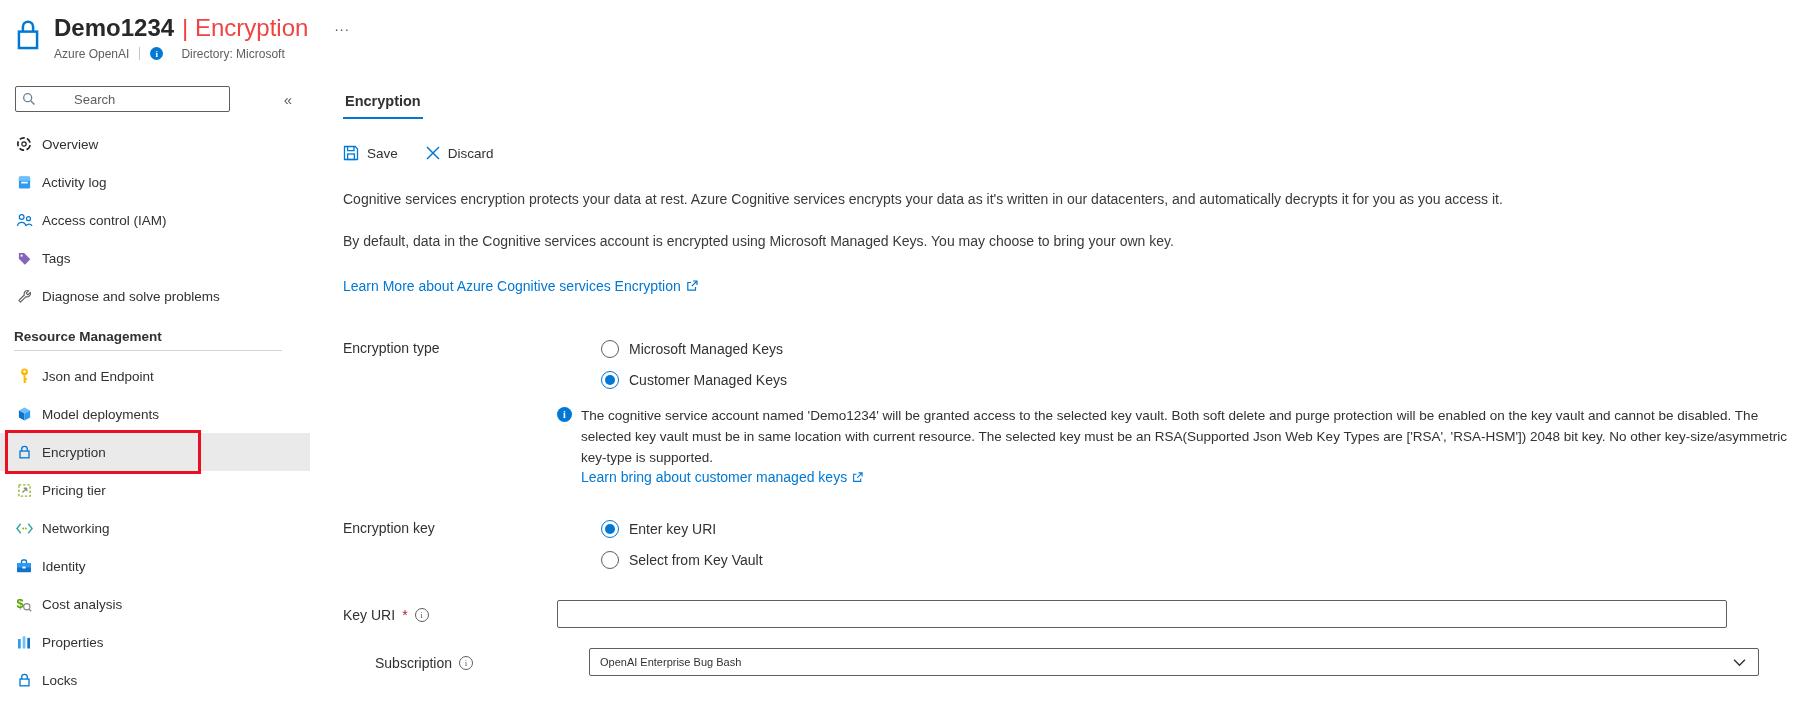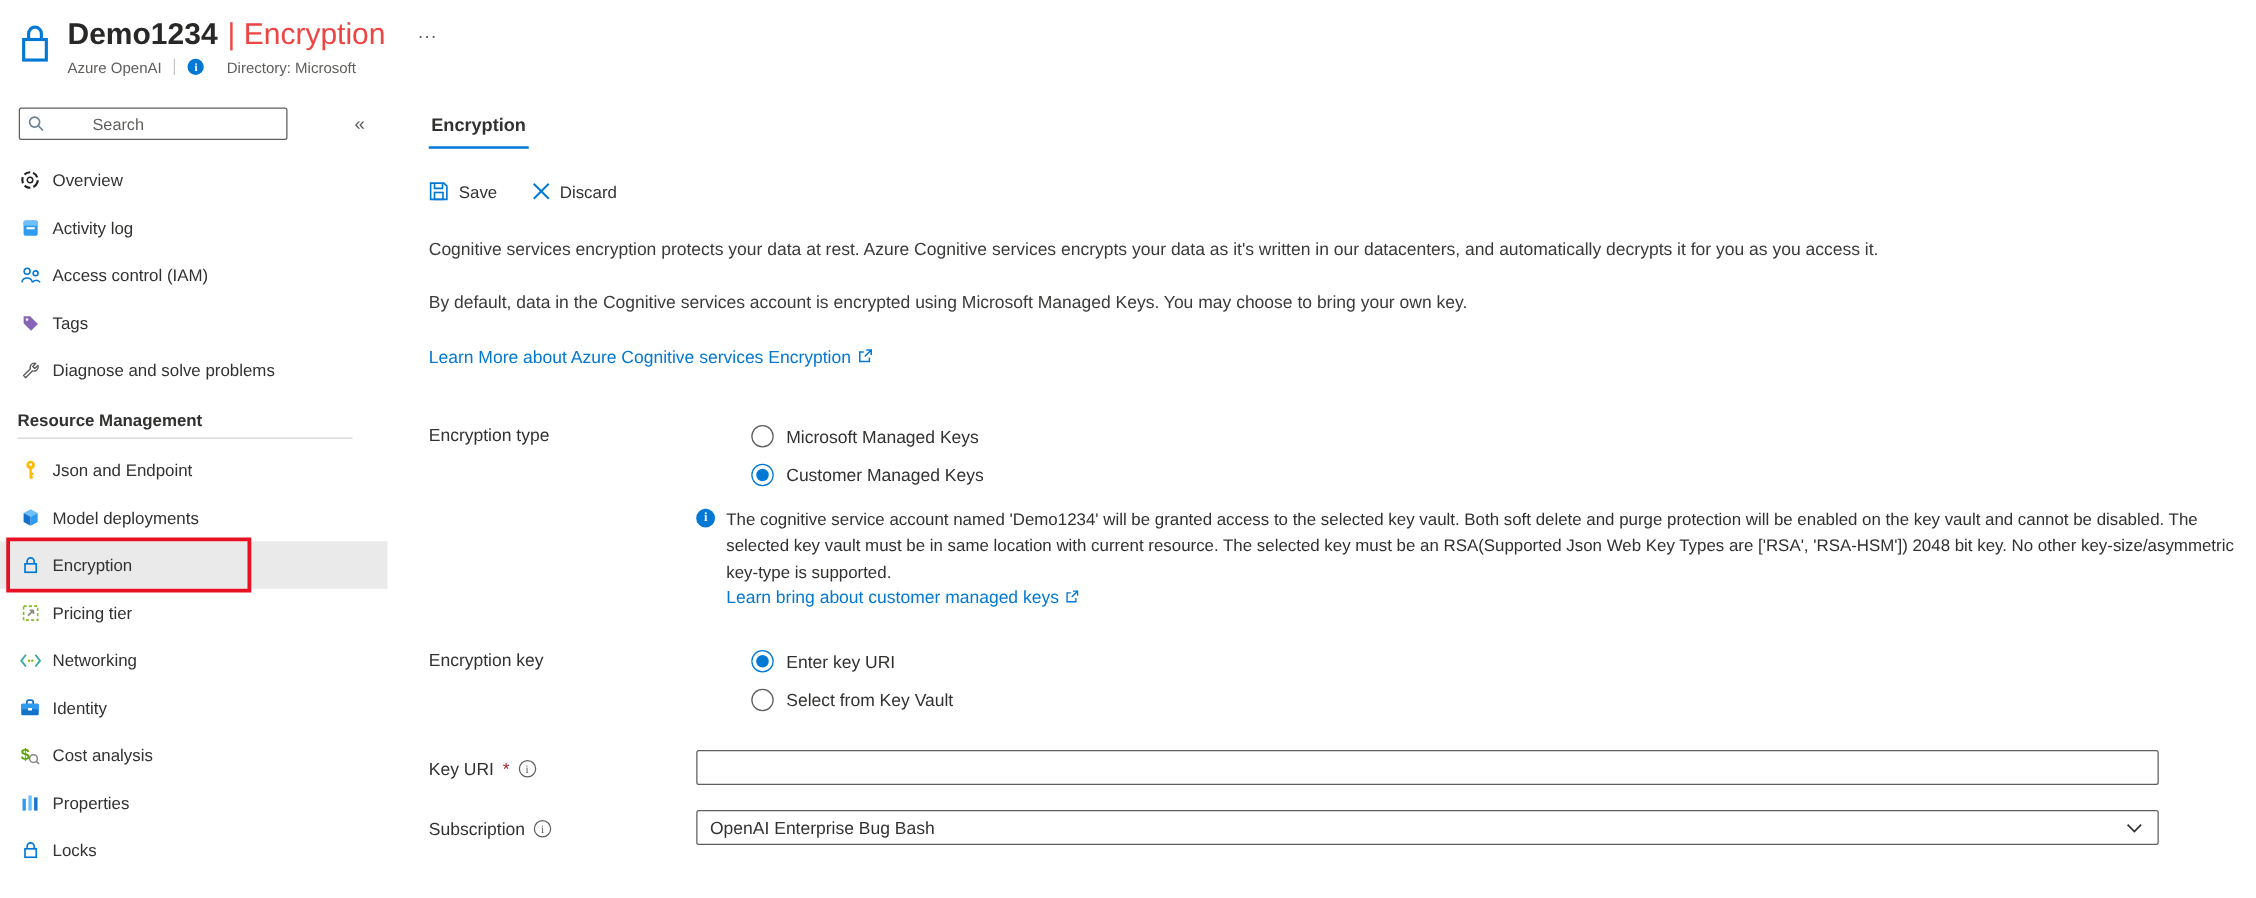--- a/index.html
+++ b/index.html
@@ -67,26 +67,26 @@
   .radio { width:18px; height:18px; border:1px solid #605e5c; border-radius:50%; background:#fff; flex:0 0 auto; position:relative; }
   .radio.sel { border:1.5px solid #0078d4; }
   .radio.sel::after { content:""; position:absolute; inset:3px; border-radius:50%; background:#0078d4; }
   .radio-label { font-size:14px; color:#323130; }
   .cmk-note { display:flex; gap:9px; margin-top:15px; max-width:1243px; }
   .cmk-note .info-filled { width:15px; height:15px; font-size:10px; margin-top:2px; }
   .note-text { font-size:13.5px; line-height:21px; color:#323130; }
   .note-link { margin-top:1px; font-size:13.5px; }
   .row-gap1 { margin-top:34px; }
   .row-gap2 { margin-top:30px; }
-  .row-gap3 { margin-top:20px; }
+  .row-gap3 { margin-top:20px;margin-left:32px; }
   .text-input { width:1170px; height:28px; border:1px solid #605e5c; border-radius:2px;
     font-size:13.5px; padding:0 8px; font-family:"Liberation Sans", sans-serif; color:#323130; outline:none; background:#fff; }
   .select-box { width:1170px; height:28px; border:1px solid #605e5c; border-radius:2px;
     display:flex; align-items:center; padding:0 12px 0 10px; cursor:pointer; background:#fff; }
-  .select-value { font-size:14px; color:#323130; flex:1; }
+  .select-value { font-size:11px; color:#323130; flex:1; }
 </style>
 </head>
 <body>
 
 <div class="page">
 
   <div class="header">
     <span class="header-lock">
       <svg width="28" height="34" viewBox="0 0 24 30">
           <path d="M7.5 12V7.8a4.5 4.5 0 0 1 9 0V12" fill="none" stroke="#0078d4" stroke-width="2.2"></path>

